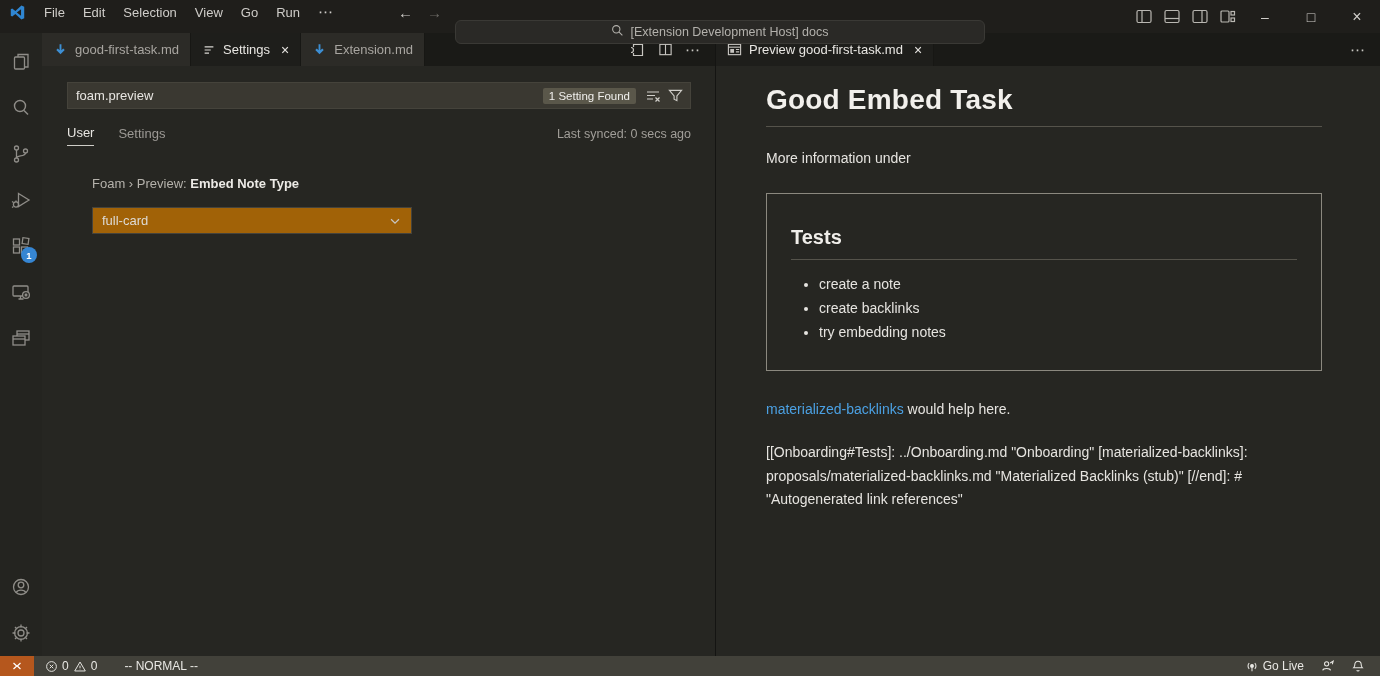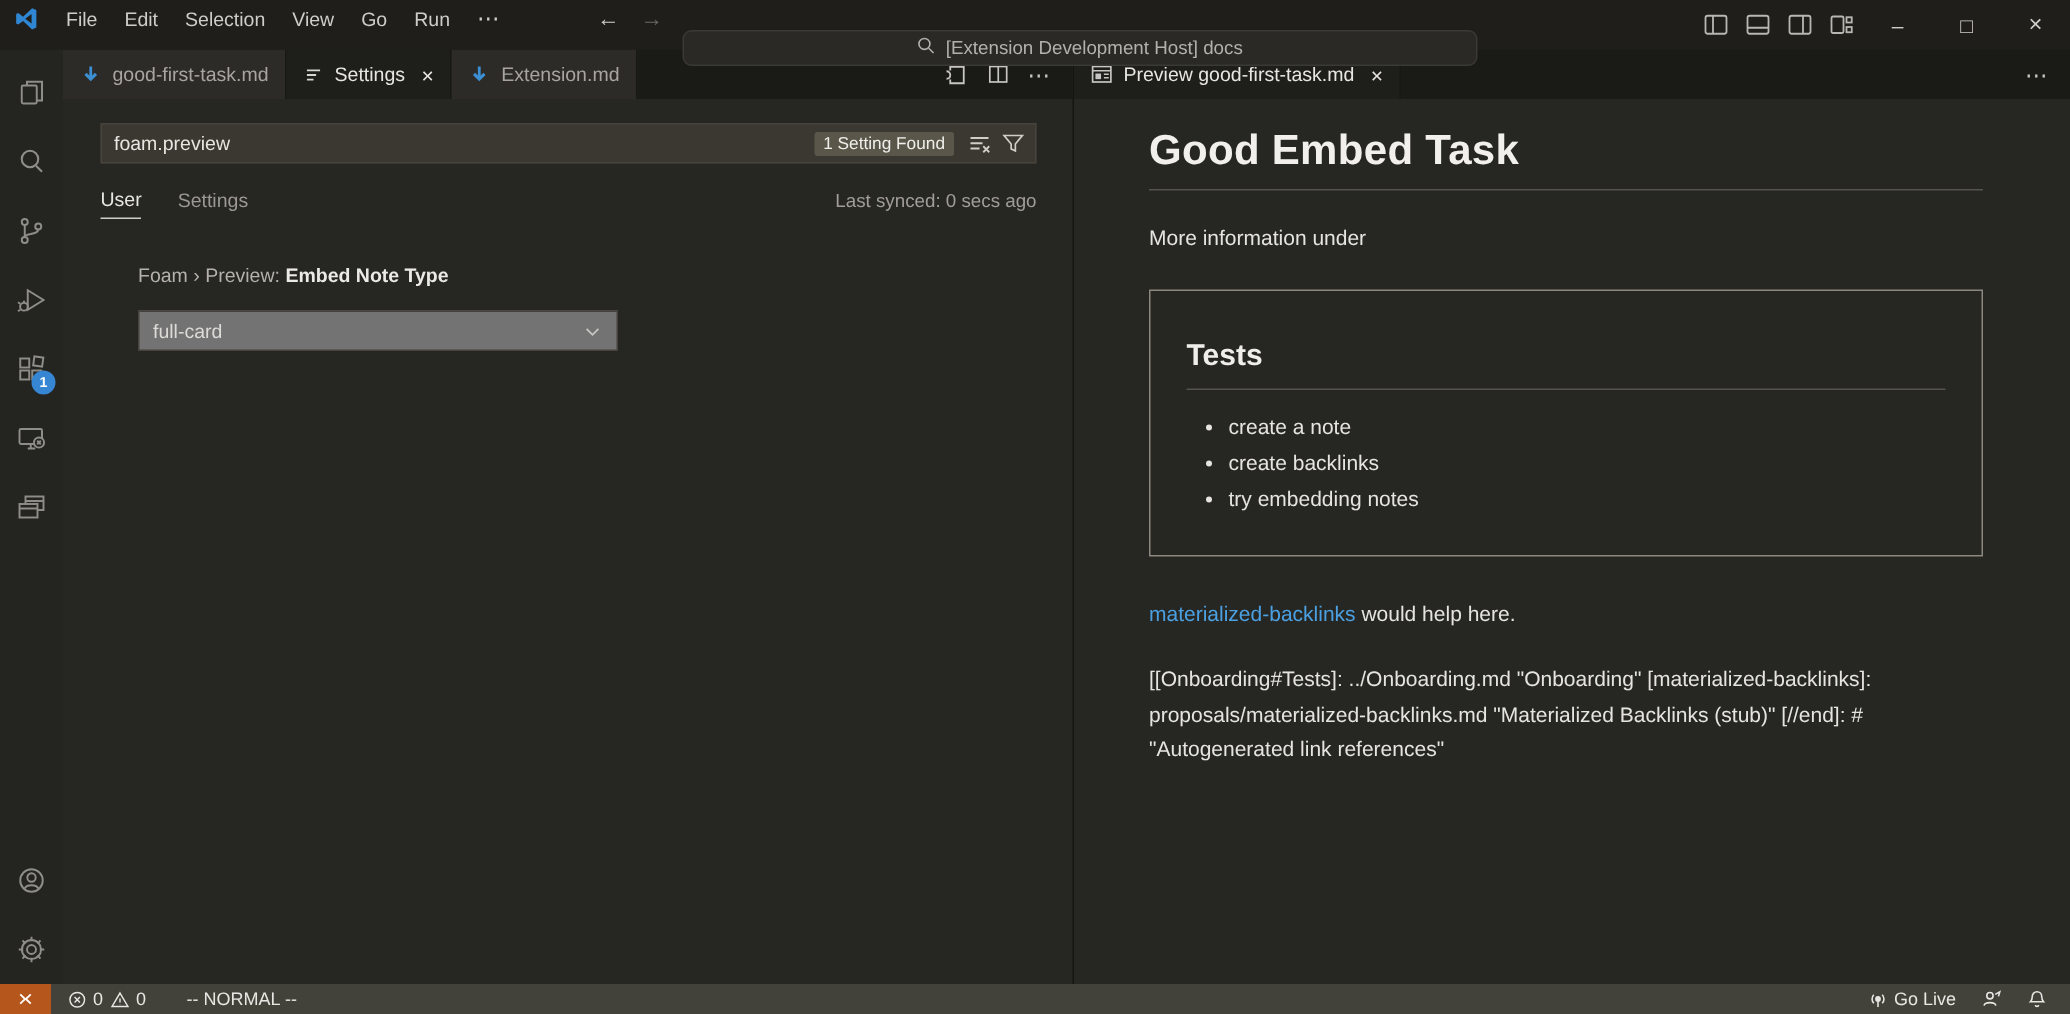--- a/index.html
+++ b/index.html
@@ -56,21 +56,21 @@
   .result-badge { background:#5a574a; color:#f0efec; font-size:11.5px; padding:2px 6px;
     border-radius:2px; margin-right:6px; white-space:nowrap; }
   .sb-icon { width:22px; height:22px; display:flex; align-items:center; justify-content:center; color:#d0cec9; }
   .scope-row { display:flex; align-items:flex-end; margin-top:13px; font-size:13px; height:24px; }
   .scope { margin-right:24px; padding-bottom:5px; color:#9c9995; }
   .scope.active { color:#e8e6e2; border-bottom:1px solid #cfcdc8; }
   .sync { margin-left:auto; color:#a19e99; font-size:12.5px; padding-bottom:5px; }
   .setting { margin-top:30px; margin-left:25px; }
   .setting-title { font-size:13px; color:#b5b2ac; }
   .setting-title .name { color:#eceae6; font-weight:bold; }
-  .select { margin-top:16px; width:320px; height:27px; background:#737373; border:1px solid #45433c;
+  .select { margin-top:16px; width:320px; height:27px; background:#a16207; border:1px solid #45433c;
     display:flex; align-items:center; padding:0 9px; color:#dddbd7; font-size:13px; }
   .select .chev { margin-left:auto; display:flex; }
 
   
   .preview-body { padding:18px 58px 0 50px; flex:1; color:#e6e4e0; overflow:hidden; }
   .preview-body h1 { font-size:28px; font-weight:600; color:#f2f0ec; padding-bottom:10px;
     border-bottom:1px solid #55534b; letter-spacing:0.2px; }
   .p { font-size:14px; margin-top:21px; line-height:1.5; }
   .card { margin-top:24px; border:1px solid #8b887f; padding:12px 24px 22px 24px; }
   .card h2 { font-size:20px; font-weight:600; color:#f0eeea; margin-top:20px; padding-bottom:10px;

